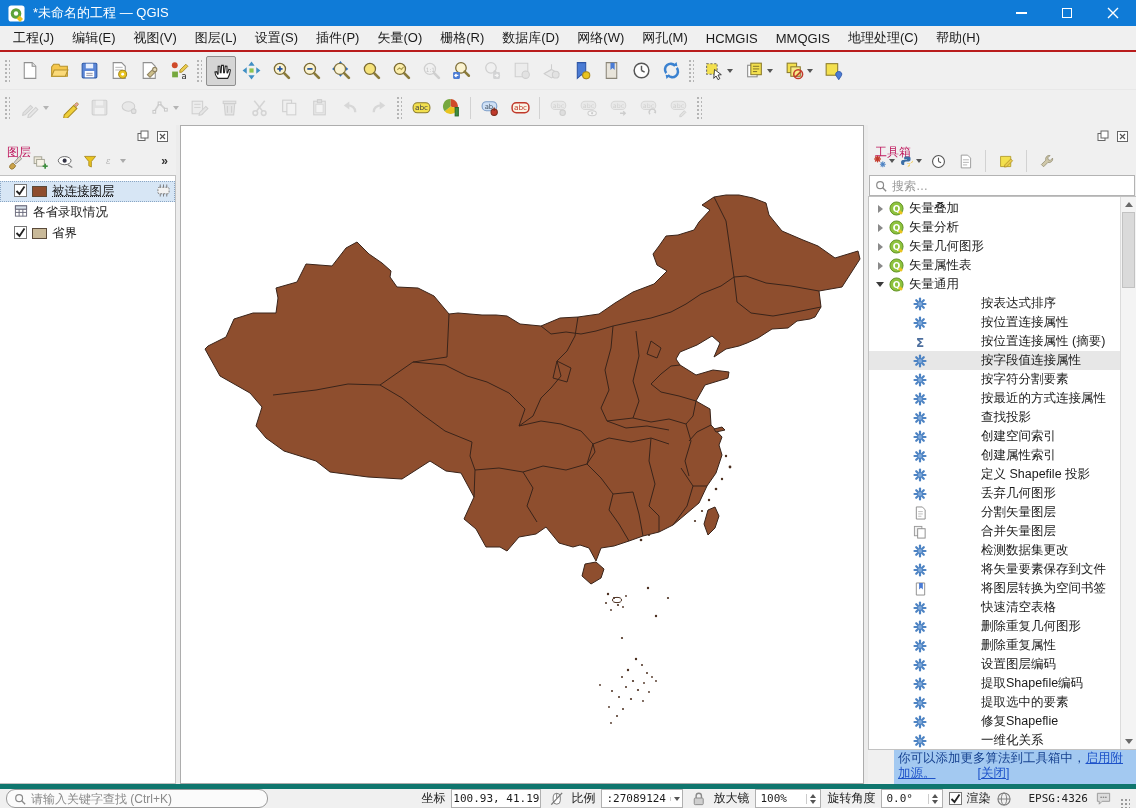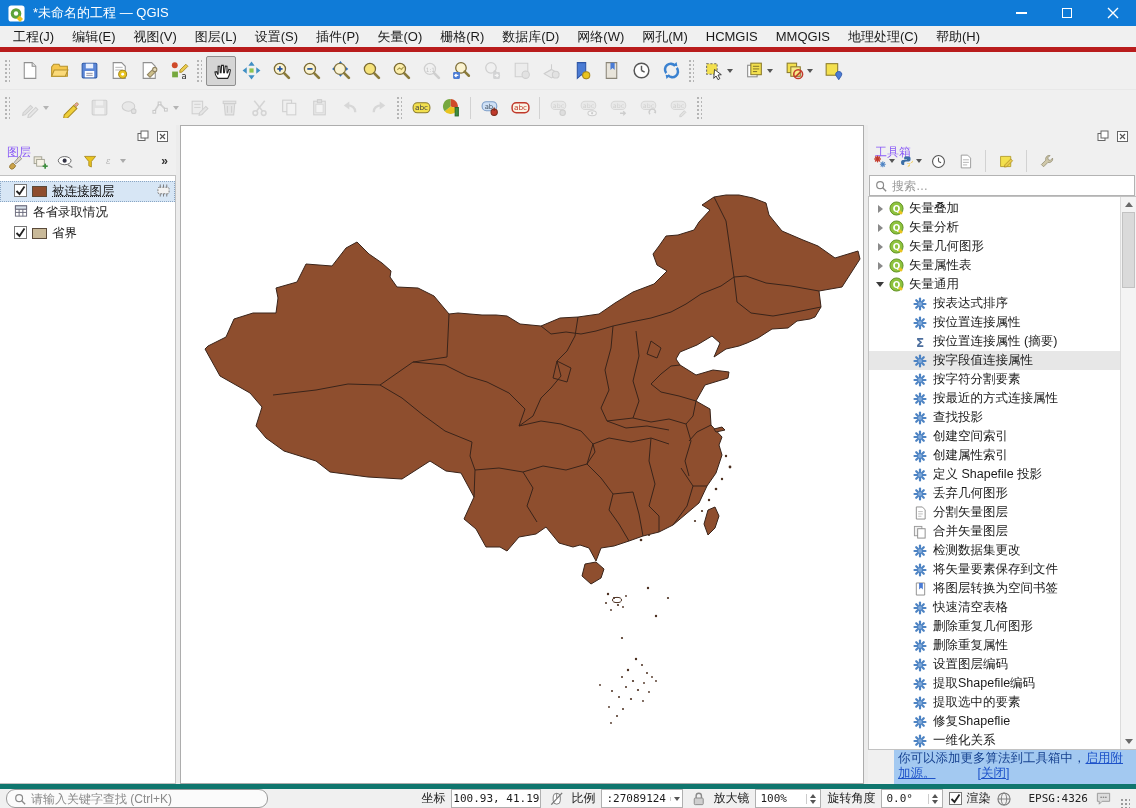--- a/index.html
+++ b/index.html
@@ -7,42 +7,42 @@
   .window { width:1136px; height:808px; display:flex; flex-direction:column; background:#f0f0f0; position:relative; overflow:hidden; font-size:12px; color:#1a1a1a; }
 
   
   .titlebar { height:26px; background:#0f7bd7; color:#ffffff; display:flex; align-items:center; padding-left:8px; flex:none; }
   .titlebar .qlogo { width:17px; height:17px; margin-right:8px; }
   .titlebar .title { font-size:13px; }
   .win-btns { margin-left:auto; display:flex; height:100%; }
   .win-btn { width:46px; display:flex; align-items:center; justify-content:center; }
 
   
-  .menubar { height:26px; background:#f0f0f0; display:flex; align-items:center; padding-left:4px; flex:none; border-bottom:5px solid #b91c1c; }
+  .menubar { height:26px; background:#f0f0f0; display:flex; align-items:center; padding-left:4px; flex:none; border-bottom:2px solid #b91c1c; }
   .menu-item { padding:4px 9px; font-size:13px; white-space:nowrap; }
 
   
   .toolbar { height:37px; background:#f0f0f0; display:flex; align-items:center; flex:none; padding-left:2px; }
   .toolbar.tb2 { height:36px; border-top:1px solid #e8e8e8; }
   .grip { width:6px; height:24px; margin:0 4px 0 2px; background-image:radial-gradient(circle,#b5b5b5 1px,transparent 1.2px); background-size:4px 4px; flex:none; }
   .tbtn { width:30px; height:30px; display:flex; align-items:center; justify-content:center; border:1px solid transparent; border-radius:2px; flex:none; }
   .tbtn.w { width:40px; }
   .tbtn.on { background:#d5d5d5; border-color:#8f8f8f; }
   .tbtn.d { opacity:.38; filter:grayscale(.9); }
   .tbtn svg { width:21px; height:21px; }
   .caret { width:0; height:0; border-left:3.5px solid transparent; border-right:3.5px solid transparent; border-top:4px solid #555; margin-left:2px; flex:none; }
   .vsep { width:1px; height:22px; background:#d2d2d2; margin:0 4px; flex:none; }
 
   
   .main { flex:1; display:flex; min-height:0; }
   .splitter { width:4px; background:#ececec; flex:none; }
 
   .panel { display:flex; flex-direction:column; background:#f0f0f0; min-height:0; }
   .panel-header { height:22px; display:flex; align-items:center; padding:0 5px 0 7px; flex:none; }
-  .panel-title { flex:1; color:#8b5cf6;margin-top:32px; }
+  .panel-title { flex:1; color:#be185d;margin-top:32px; }
   .ph-btn { width:17px; height:15px; display:flex; align-items:center; justify-content:center; margin-left:3px; }
 
   
   .layers-panel { width:176px; }
   .layers-toolbar { height:28px; display:flex; align-items:center; gap:3px; padding:0 4px; flex:none; }
   .ltb { width:22px; height:22px; display:flex; align-items:center; justify-content:center; }
   .ltb svg { width:17px; height:17px; }
   .overflow-btn { margin-left:auto; font-weight:bold; color:#333; padding-right:4px; }
   .layers-list { flex:1; background:#fff; border:1px solid #c2c2c2; border-left:none; padding-top:5px; overflow:hidden; }
   .layer-row { height:21px; display:flex; align-items:center; gap:5px; padding:0 3px 0 14px; white-space:nowrap; }
@@ -60,21 +60,21 @@
   
   .toolbox-panel { width:268px; }
   .tbx-toolbar { height:28px; display:flex; align-items:center; gap:5px; padding:0 5px; flex:none; }
   .tbx-search { height:21px; margin:0 1px; background:#fff; border:1px solid #b3b3b3; display:flex; align-items:center; gap:5px; padding:0 5px; flex:none; }
   .tbx-search input { border:none; outline:none; flex:1; font-size:12px; font-family:inherit; color:#333; background:transparent; }
   .tbx-search input::placeholder { color:#9a9a9a; }
   .tbx-body { flex:1; display:flex; min-height:0; background:#fff; border:1px solid #c2c2c2; border-right:none; }
   .tree { flex:1; overflow:hidden; padding-top:2px; }
   .tree-row { height:19px; display:flex; align-items:center; white-space:nowrap; font-size:12.5px; }
   .tree-row.group { padding-left:5px; }
-  .tree-row.tool { padding-left:41px; }
+  .tree-row.tool { padding-left:41px;gap:48px; }
   .tree-row.sel { background:#e7e7e7; }
   .twisty { width:12px; flex:none; display:flex; align-items:center; justify-content:center; }
   .tw-c { width:0; height:0; border-top:4px solid transparent; border-bottom:4px solid transparent; border-left:5px solid #8a8a8a; }
   .tw-e { width:0; height:0; border-left:4px solid transparent; border-right:4px solid transparent; border-top:5px solid #3a3a3a; }
   .tree-ico { width:16px; height:16px; margin:0 5px 0 2px; flex:none; display:flex; align-items:center; justify-content:center; }
 
   .scrollbar { width:16px; background:#f4f4f4; border-left:1px solid #dcdcdc; display:flex; flex-direction:column; flex:none; }
   .sb-arrow { height:15px; display:flex; align-items:center; justify-content:center; flex:none; }
   .sb-up { width:0;height:0;border-left:4px solid transparent;border-right:4px solid transparent;border-bottom:5px solid #6a6a6a; }
   .sb-dn { width:0;height:0;border-left:4px solid transparent;border-right:4px solid transparent;border-top:5px solid #6a6a6a; }

